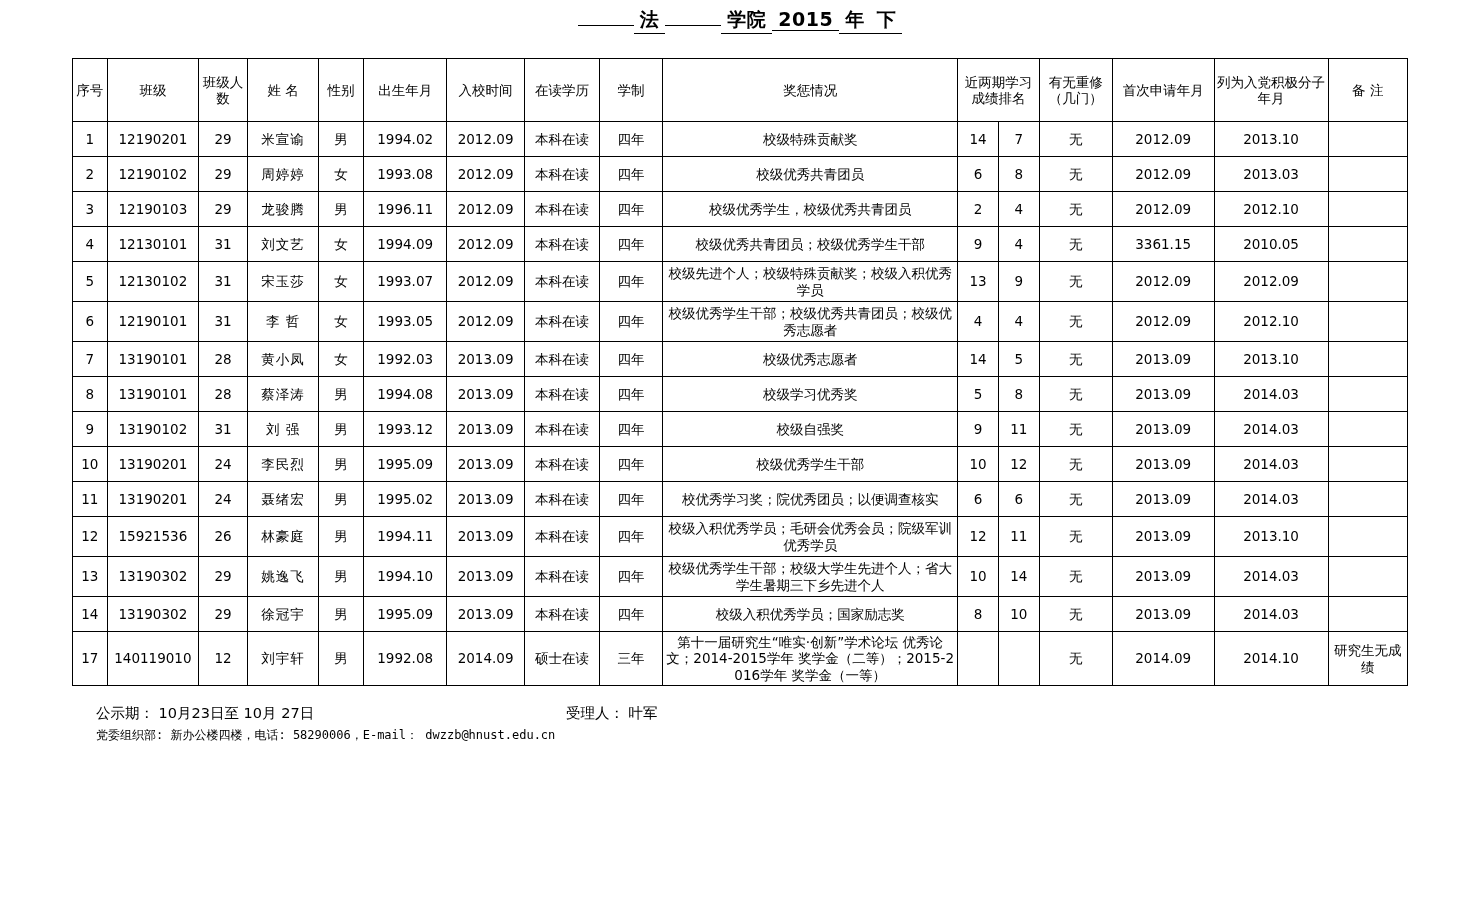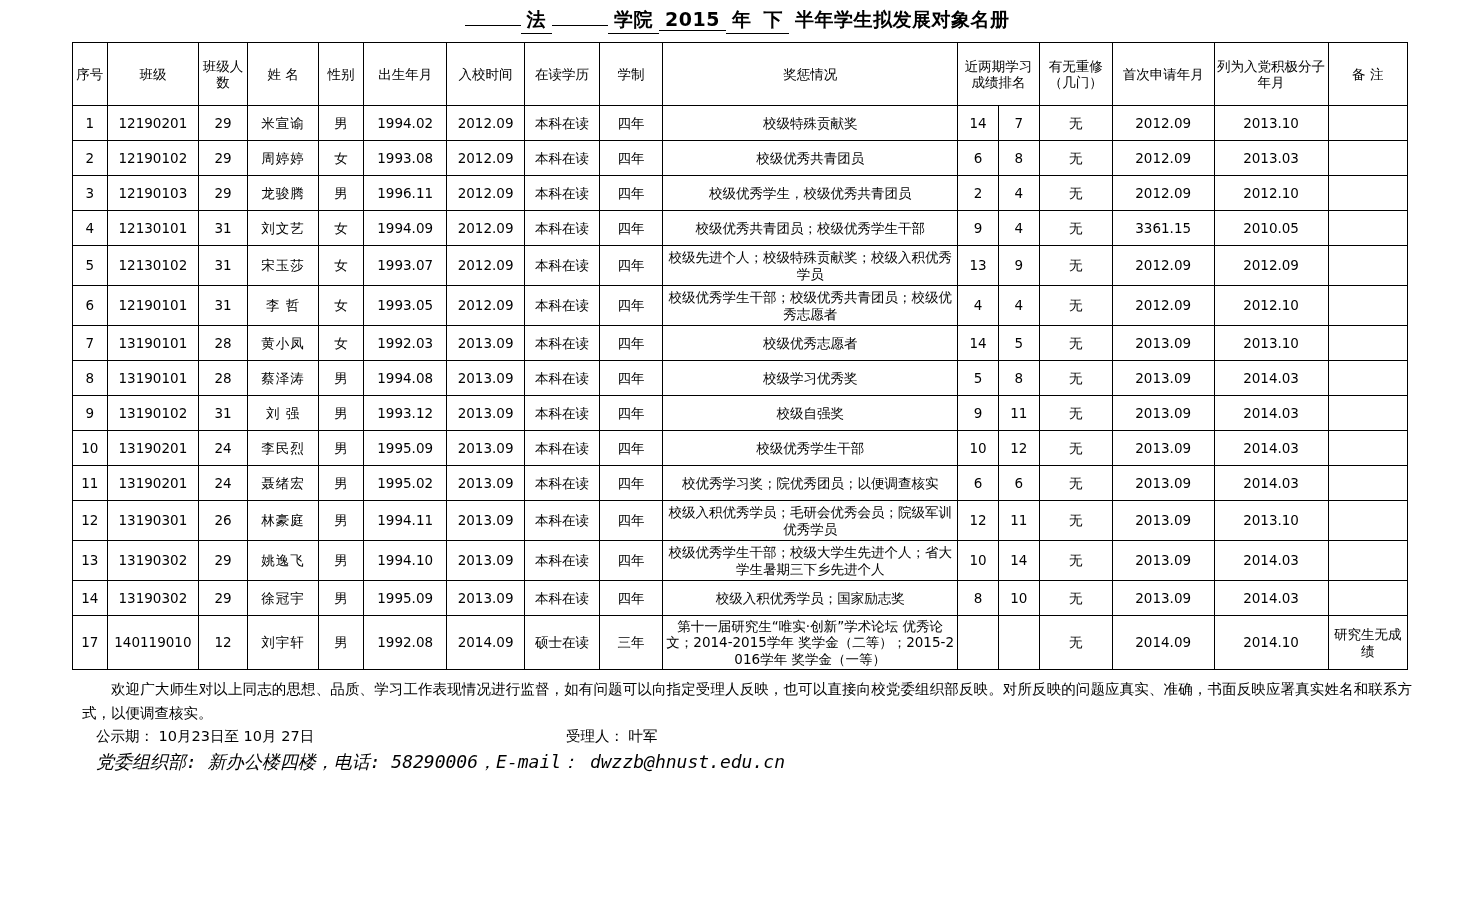--- a/index.html
+++ b/index.html
@@ -43,21 +43,21 @@
     padding: 0 6px;
   }
   .title-seg.no-underline {
     border-bottom: none;
   }
   
   table.roster {
     border-collapse: collapse;
     table-layout: fixed;
     width: 1336px;
-    margin: 0 auto;
+    margin: 16px auto;
     font-size: 13px;
   }
   table.roster th,
   table.roster td {
     border: 1px solid #000;
     text-align: center;
     vertical-align: middle;
     padding: 2px 2px;
     line-height: 1.22;
     word-break: break-all;
@@ -109,38 +109,36 @@
   }
   .footer .line .left {
     width: 470px;
     white-space: nowrap;
   }
   .footer .line .right {
     white-space: nowrap;
   }
   .mono {
     font-family: "DejaVu Sans Mono", "Liberation Mono", monospace;
-    font-size: 18px;
-    font-style: italic;
+    font-size: 12px;
   }
 </style>
 </head>
 <body>
 
 <div class="page">
 
   <div class="title-row">
     <span class="title-blank"></span>
     <span class="title-seg">法</span>
     <span class="title-blank"></span>
     <span class="title-seg">学院</span>
     <span class="title-seg">2015</span>
     <span class="title-seg">年</span>
     <span class="title-seg">下</span>
-    <span class="title-seg no-underline">半年学生拟发展对象名册</span>
   </div>
 
   <table class="roster">
     <colgroup>
       <col class="c-seq">
         <col class="c-class">
         <col class="c-count">
         <col class="c-name">
       <col class="c-sex">
         <col class="c-birth">
@@ -368,21 +366,21 @@
           <td class="award-cell">校优秀学习奖；院优秀团员；以便调查核实</td>
           <td>6</td>
           <td>6</td>
           <td>无</td>
           <td>2013.09</td>
           <td>2014.03</td>
           <td></td>
         </tr>
         <tr class="tall">
           <td>12</td>
-          <td>13190301</td>
+          <td>15921536</td>
           <td>26</td>
           <td class="name-cell">林豪庭</td>
           <td>男</td>
           <td>1994.11</td>
           <td>2013.09</td>
           <td>本科在读</td>
           <td>四年</td>
           <td class="award-cell">校级入积优秀学员；毛研会优秀会员；院级军训优秀学员</td>
           <td>12</td>
           <td>11</td>
@@ -442,21 +440,20 @@
           <td></td>
           <td>无</td>
           <td>2014.09</td>
           <td>2014.10</td>
           <td>研究生无成绩</td>
         </tr>
       </tbody>
   </table>
 
   <div class="footer">
-    <div class="para">欢迎广大师生对以上同志的思想、品质、学习工作表现情况进行监督，如有问题可以向指定受理人反映，也可以直接向校党委组织部反映。对所反映的问题应真实、准确，书面反映应署真实姓名和联系方式，以便调查核实。</div>
     <div class="line">
       <span class="left">公示期： 10月23日至 10月 27日</span>
       <span class="right">受理人： 叶军</span>
     </div>
     <div class="line">
       <span class="left mono" style="width:auto">党委组织部: 新办公楼四楼，电话: 58290006，E-mail： dwzzb@hnust.edu.cn</span>
     </div>
   </div>
 </div>
 

